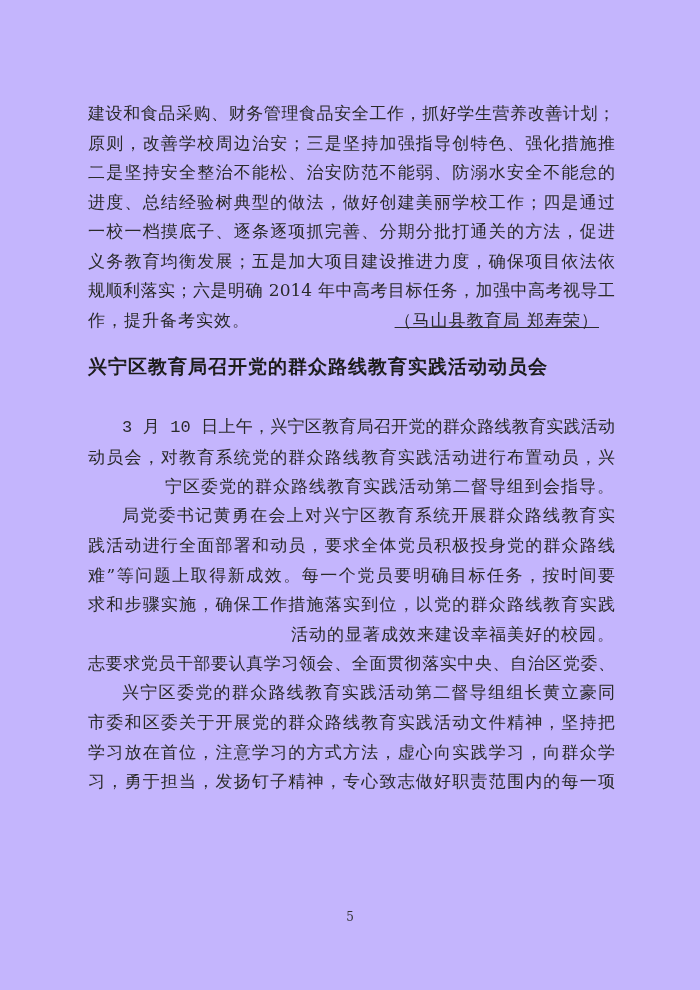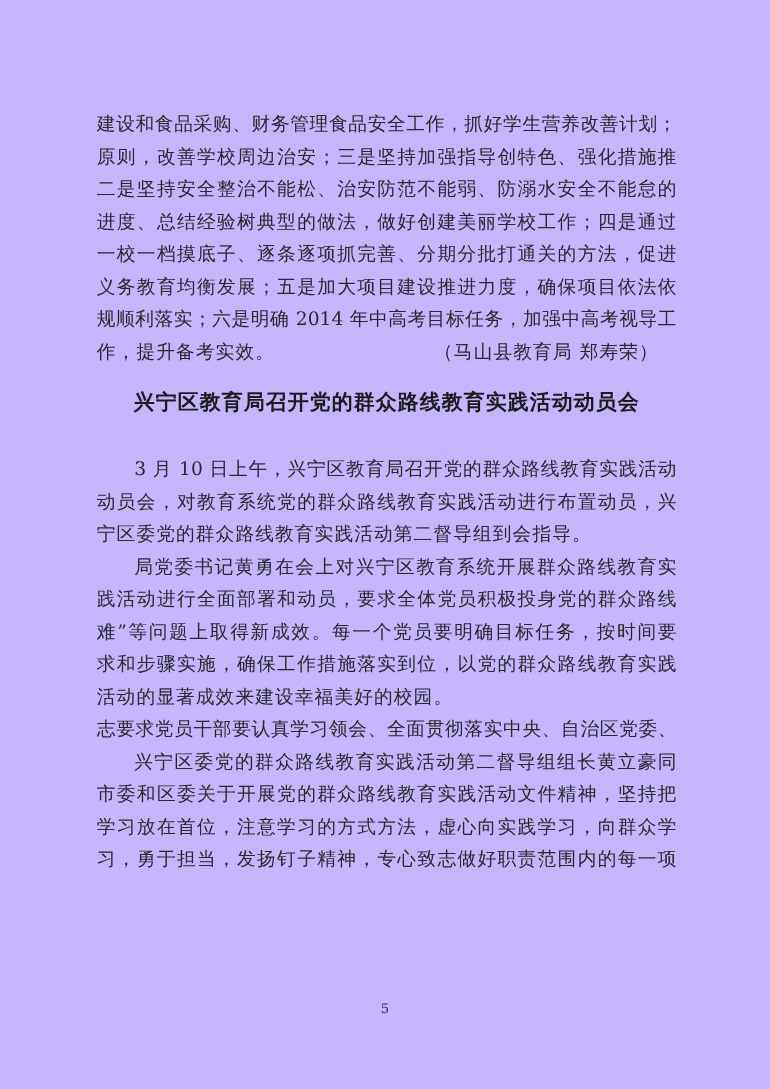--- a/index.html
+++ b/index.html
@@ -21,44 +21,45 @@
     left: 88px;
     top: 99px;
     width: 527px;
   }
   .line {
     font-size: 17px;
     line-height: 29.5px;
     height: 29.5px;
     overflow: hidden;
     letter-spacing: 1px;
-    text-align: left;
+    text-align: right;
   }
   .line.jl {
     letter-spacing: normal;
     text-align: justify;
     text-align-last: justify;
     text-justify: inter-character;
   }
   .line.indent {
     text-indent: 34px;
+    font-family: Liberation Mono, monospace;
   }
   .closing {
     display: flex;
     justify-content: space-between;
     letter-spacing: 1px;
   }
   .closing .attribution {
     padding-right: 16px;
+    text-decoration: underline;
   }
   .title {
     font-size: 19px;
     font-weight: 700;
     color: #1c1c1c;
-    text-align: center;
     line-height: 29.5px;
     height: 29.5px;
     margin: 17px 0 31.5px 0;
     letter-spacing: 1px;
   }
   .page-number {
     position: absolute;
     left: 0;
     right: 0;
     top: 910px;

